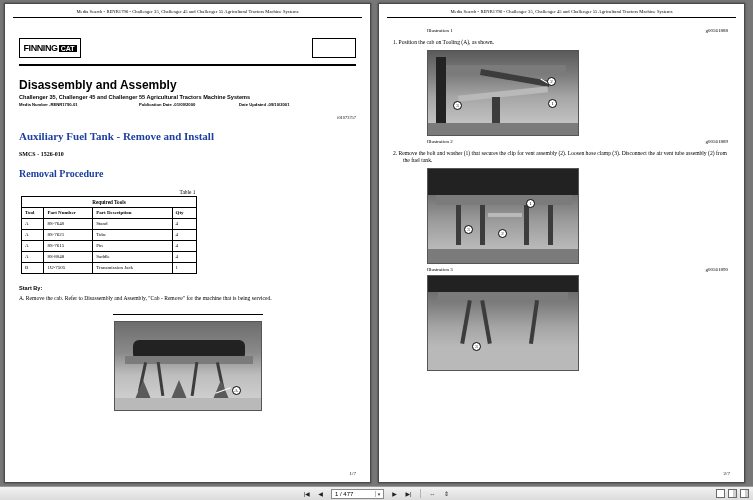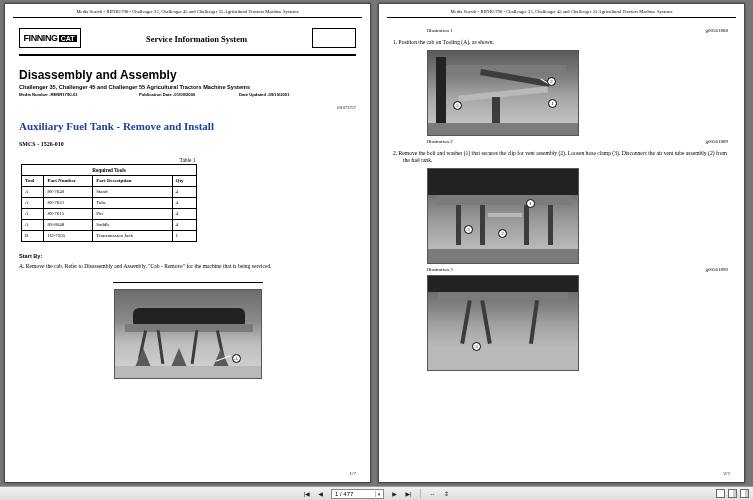--- a/index.html
+++ b/index.html
@@ -55,21 +55,21 @@
     bottom: 6px;
     font-size: 5px;
     color: #000;
   }
 
   
   .logo-row {
     display: flex;
     align-items: flex-start;
     justify-content: space-between;
-    margin-top: 10px;
+    margin-top: 20px;
   }
   .logo-box {
     width: 62px; height: 20px;
     border: 1px solid #000;
     display: flex;
     align-items: center;
     justify-content: center;
     background: #fff;
   }
   .logo-text {
@@ -351,38 +351,38 @@
       <div class="page-header">Media Search - RENR1790 - Challenger 35, Challenger 45 and Challenger 55 Agricultural Tractors Machine Systems</div>
       <div class="hdr-rule"></div>
 
       <div class="page-body">
 
         <div class="logo-row">
           <div class="logo-box">
             <span class="logo-text">FINNING</span>
             <span class="logo-cat">CAT</span>
           </div>
-          <div class="sis-title">Service Information System</div>
           <div class="top-right-box"></div>
         </div>
 
         <div class="thick-rule"></div>
 
         <div class="doc-title">Disassembly and Assembly</div>
         <div class="doc-sub">Challenger 35, Challenger 45 and Challenger 55 Agricultural Tractors Machine Systems</div>
         <div class="meta-row">
           <span>Media Number -RENR1790-01</span>
           <span>Publication Date -01/09/2000</span>
           <span>Date Updated -09/10/2001</span>
         </div>
 
         <div class="doc-id">i01073757</div>
 
         <h1 class="blue">Auxiliary Fuel Tank - Remove and Install</h1>
         <div class="smcs">SMCS - 1526-010</div>
+        <h2 class="blue">Removal Procedure</h2>
 
         <div class="table-caption">Table 1</div>
         <table class="tools">
           <tbody>
               <tr>
             <th class="span-all" colspan="4">Required Tools</th>
           </tr>
           <tr>
             <th class="col-tool">Tool</th>
             <th class="col-pn">Part Number</th>

